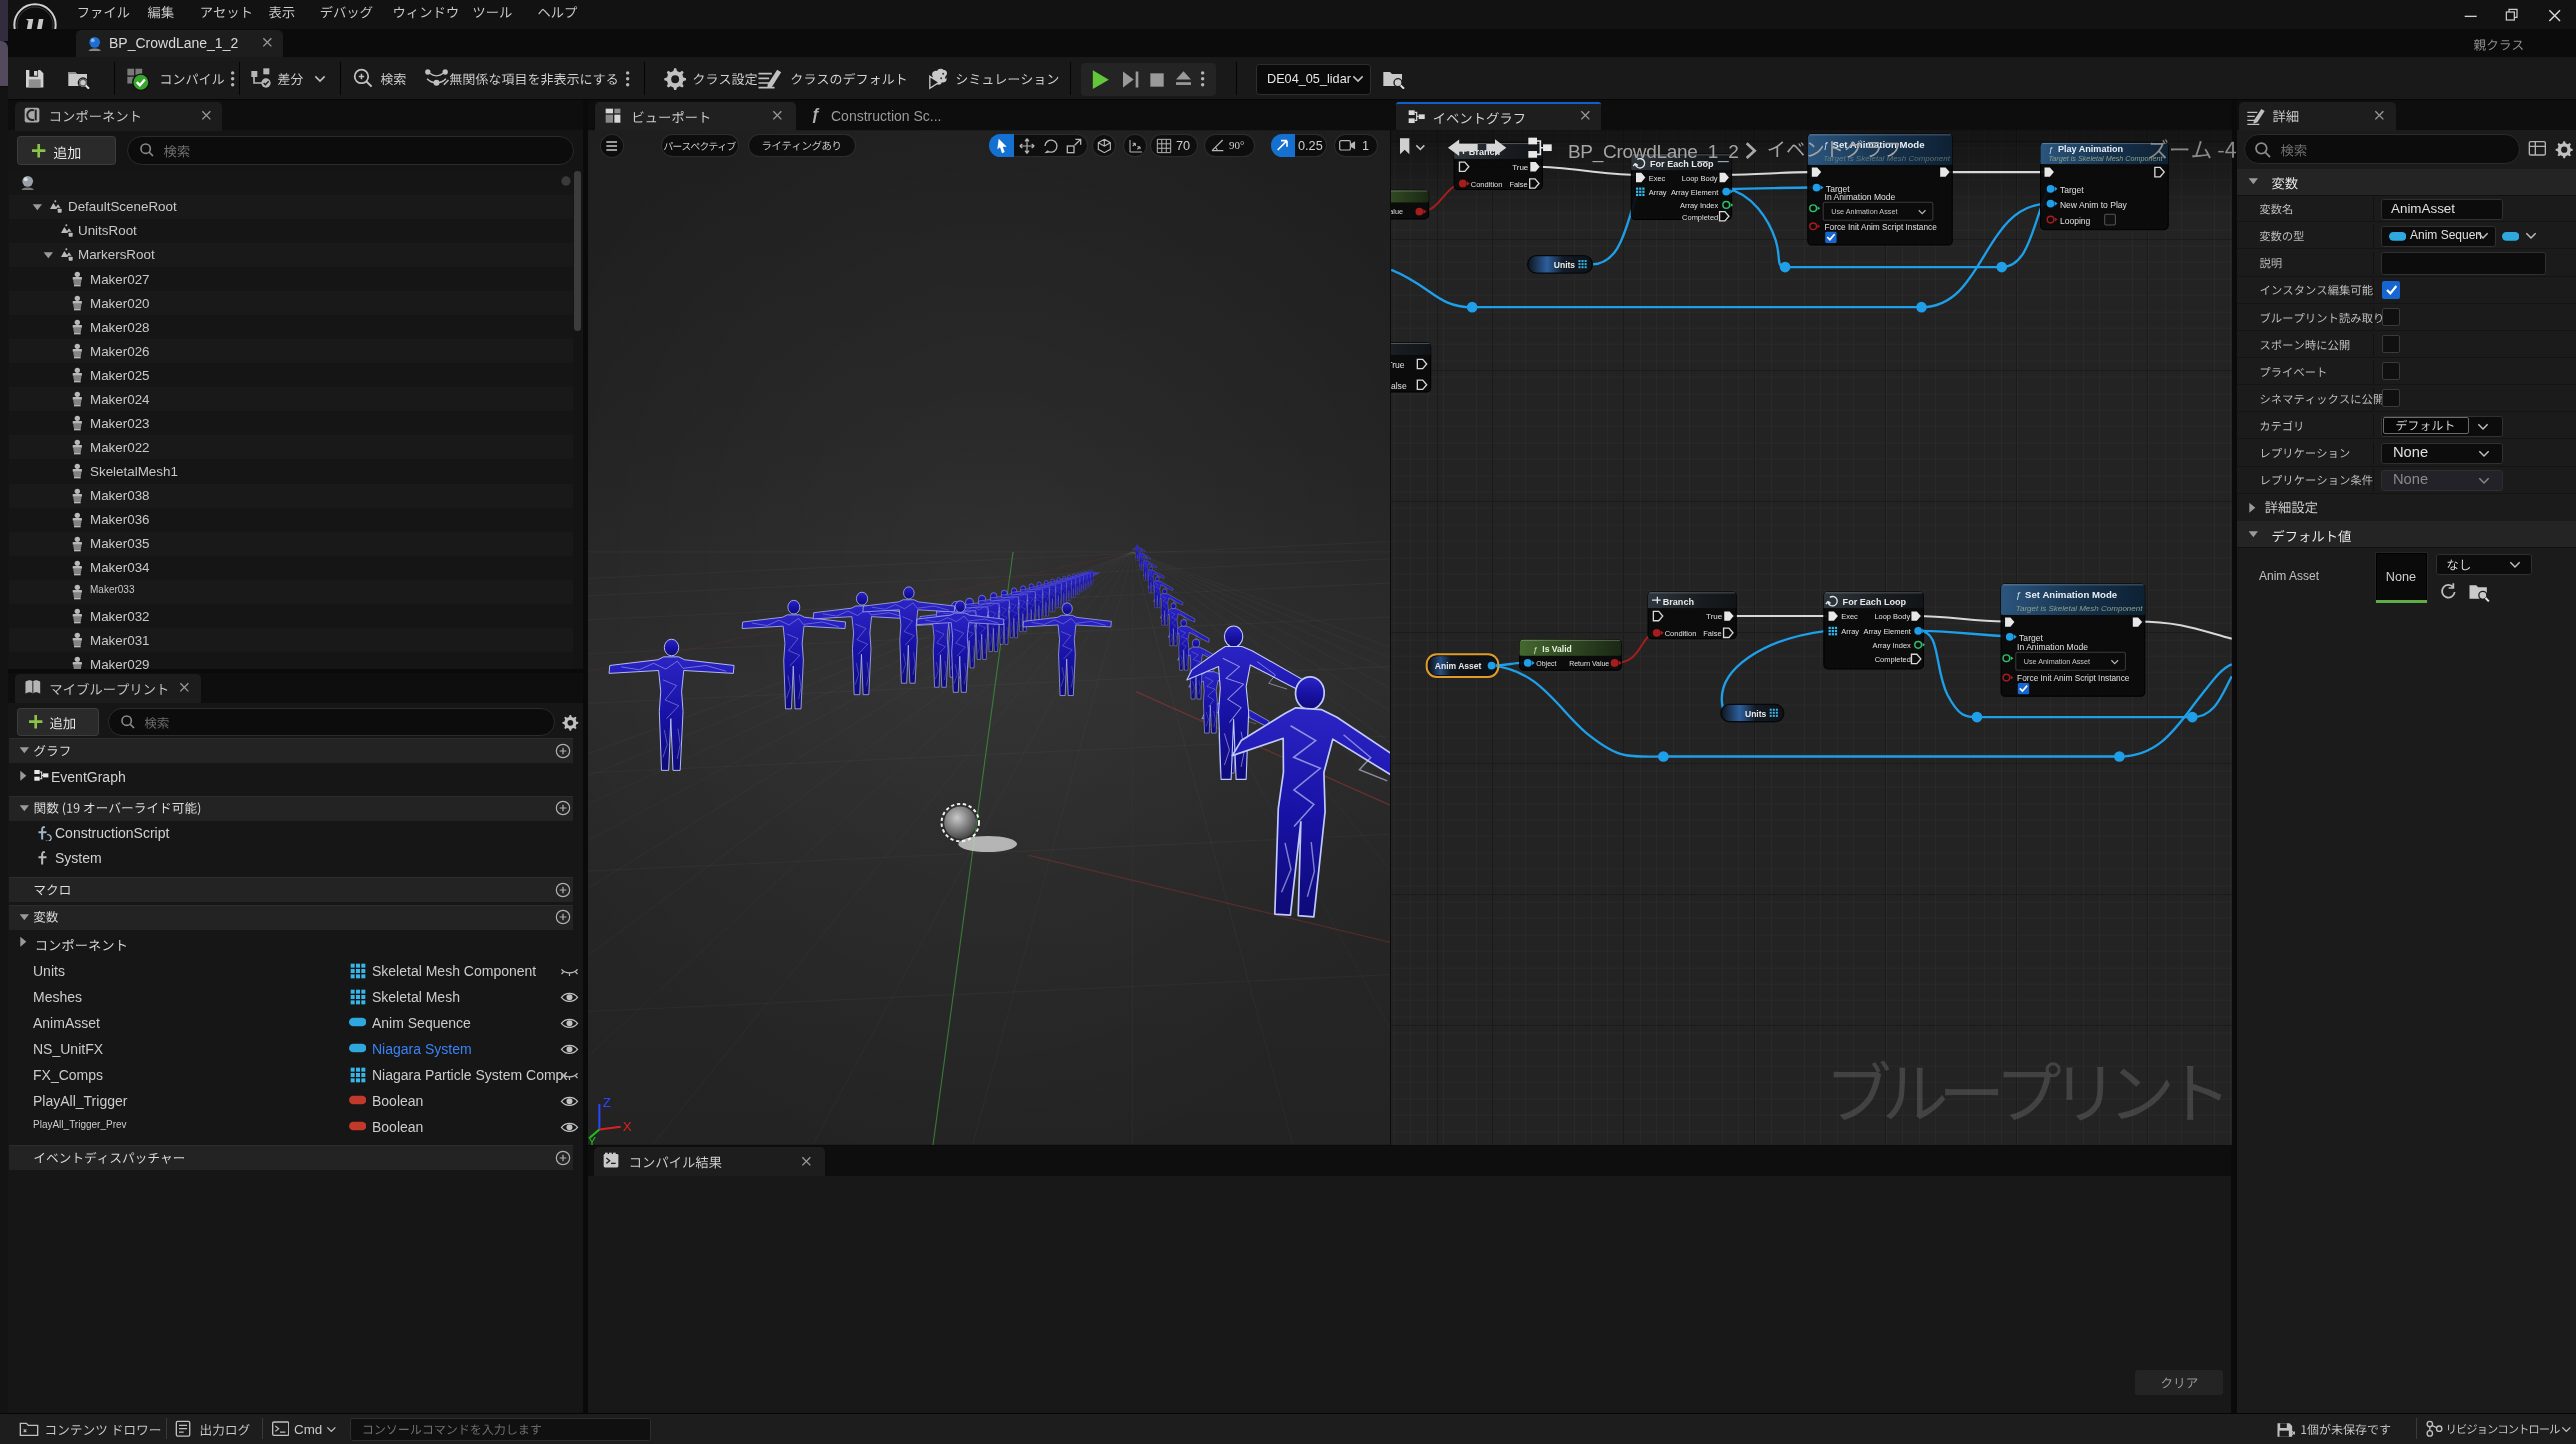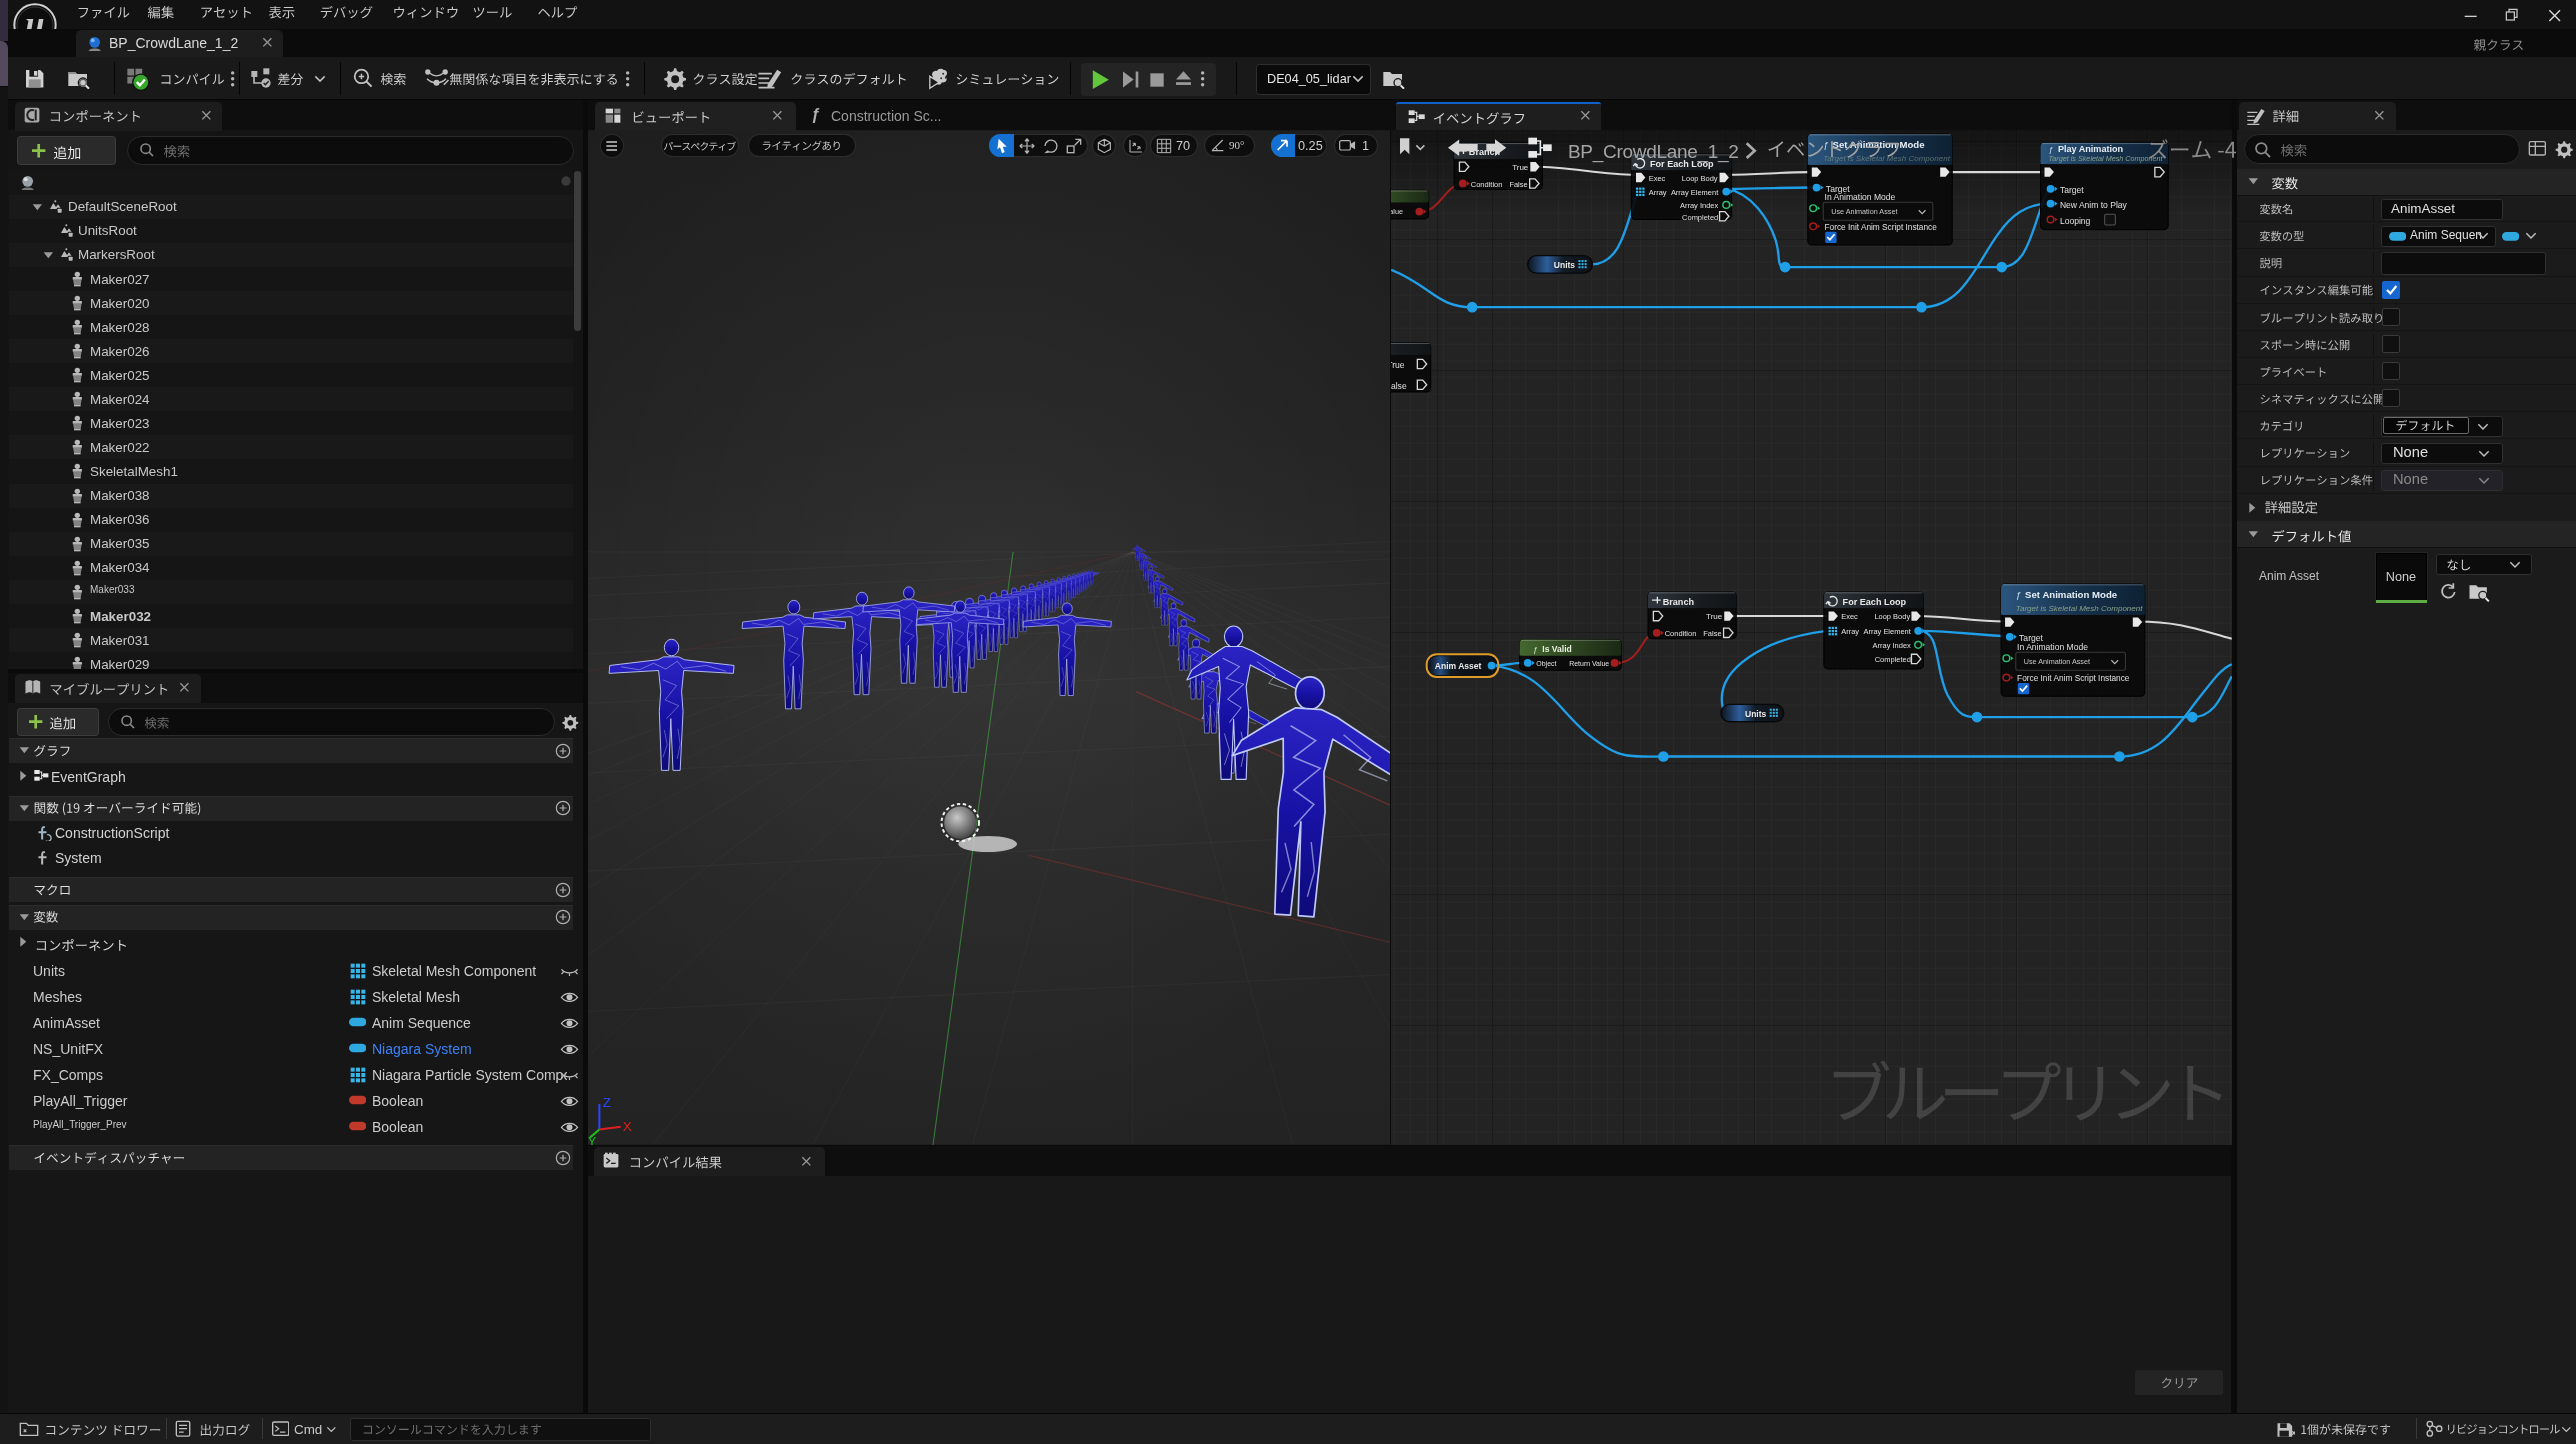--- a/index.html
+++ b/index.html
@@ -464,21 +464,21 @@
 <div style="position:absolute;left:90px;top:584px;font-family:Liberation Sans,sans-serif;font-size:10px;color:#c8c8c8;font-weight:normal;white-space:nowrap;line-height:1.15;">Maker033</div>
 <div style="position:absolute;left:9.4px;top:604px;width:564px;height:24px;background:#151515"></div>
 <svg style="position:absolute;left:70px;top:608px;" width="16" height="16" viewBox="0 0 24 24">
     <circle cx="11" cy="5" r="4" fill="#b9b9b9"></circle>
     <rect x="9.6" y="5" width="2.8" height="3" fill="#b9b9b9"></rect>
     <rect x="4" y="9" width="14" height="4" rx="1" fill="#b9b9b9"></rect>
     <rect x="5" y="14" width="12" height="2" fill="#b9b9b9"></rect>
     <rect x="5.5" y="17" width="11" height="2" fill="#b9b9b9"></rect>
     <rect x="6" y="20" width="10" height="3" fill="#b9b9b9"></rect>
   </svg>
-<div style="position:absolute;left:90px;top:609px;font-family:Liberation Sans,sans-serif;font-size:13.4px;color:#c8c8c8;font-weight:bold;white-space:nowrap;line-height:1.15;">Maker032</div>
+<div style="position:absolute;left:90px;top:609px;font-family:Liberation Sans,sans-serif;font-size:13.4px;color:#c8c8c8;font-weight:normal;white-space:nowrap;line-height:1.15;">Maker032</div>
 <div style="position:absolute;left:9.4px;top:628px;width:564px;height:24px;background:#191919"></div>
 <svg style="position:absolute;left:70px;top:632px;" width="16" height="16" viewBox="0 0 24 24">
     <circle cx="11" cy="5" r="4" fill="#b9b9b9"></circle>
     <rect x="9.6" y="5" width="2.8" height="3" fill="#b9b9b9"></rect>
     <rect x="4" y="9" width="14" height="4" rx="1" fill="#b9b9b9"></rect>
     <rect x="5" y="14" width="12" height="2" fill="#b9b9b9"></rect>
     <rect x="5.5" y="17" width="11" height="2" fill="#b9b9b9"></rect>
     <rect x="6" y="20" width="10" height="3" fill="#b9b9b9"></rect>
   </svg>
 <div style="position:absolute;left:90px;top:633px;font-family:Liberation Sans,sans-serif;font-size:13.4px;color:#c8c8c8;font-weight:normal;white-space:nowrap;line-height:1.15;">Maker031</div>

